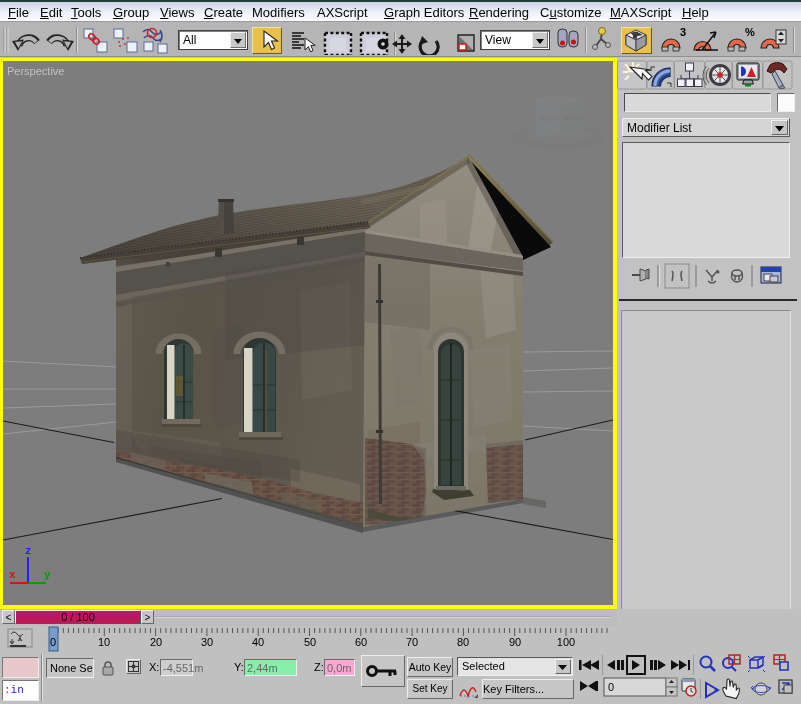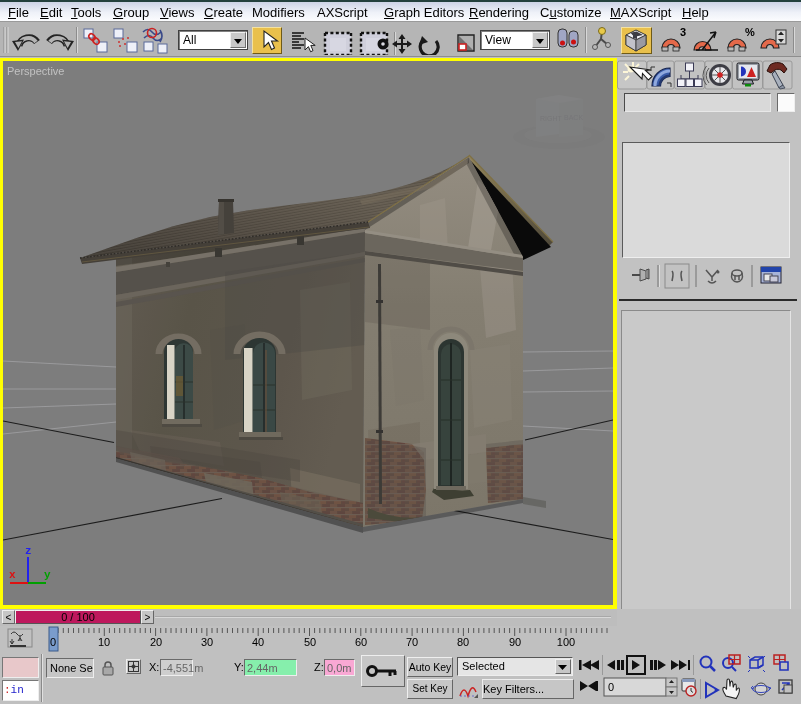--- a/index.html
+++ b/index.html
@@ -455,20 +455,28 @@
 <g>
 <path d="M150 14 l3 -6 c4 -3 9 -3 13 -1 l4 5 -3 4 -3 -3 c-2 -1 -4 -1 -6 0 l-4 3z" fill="#6e2a22" stroke="#2a0f0a"></path>
 <path d="M158 14 l8 14 -4 3 -7 -14z" fill="#a8b0bd" stroke="#3a4150"></path>
 <path d="M166 28 l2 3 -5 1 -1 -1.5z" fill="#8a93a2" stroke="#3a4150" stroke-width="0.8"></path>
 </g>
 </svg>
 
 <div class="abs" style="left:7px;top:36px;width:147px;height:19px;background:#d9d9d9;border:1px solid;border-color:#4a4a4a #e8e8e8 #e8e8e8 #4a4a4a"></div>
 <div class="abs" style="left:160px;top:36px;width:18px;height:19px;background:#fbfbfb;border:1px solid;border-color:#6a6a6a #eee #eee #6a6a6a"></div>
 
+<div class="abs" style="left:5px;top:61px;width:168px;height:19px;background:#d4d4d4;border:1px solid;border-color:#efefef #5a5a5a #5a5a5a #efefef">
+<span class="abs" style="left:4px;top:2px;font-size:12px">Modifier List</span>
+<span class="abs" style="right:1px;top:1px;width:17px;height:15px;background:#c6c6c6;border:1px solid;border-color:#efefef #666 #666 #efefef">
+        <svg width="11" height="8" style="position:absolute;left:3px;top:4px">
+          <path d="M0 1 h9 l-4.5 5.5z" fill="#000"></path>
+        </svg>
+      </span>
+</div>
 
 <div class="abs" style="left:5px;top:85px;width:168px;height:116px;background:#dadada;border:1px solid;border-color:#5a5a5a #eee #eee #5a5a5a"></div>
 
 <svg class="abs" style="left:0;top:204px" width="184" height="30" viewBox="0 0 184 30">
       <g transform="translate(8,0)">
 <g stroke="#4a4a4a" fill="none">
 <path d="M7 14 h8" stroke-width="2"></path>
 <path d="M15 8 l6 2 v8 l-6 2z" fill="#b0b0b0"></path>
 <path d="M21 9 l3 -1 v10 l-3 -1" fill="#888"></path>
 </g>

